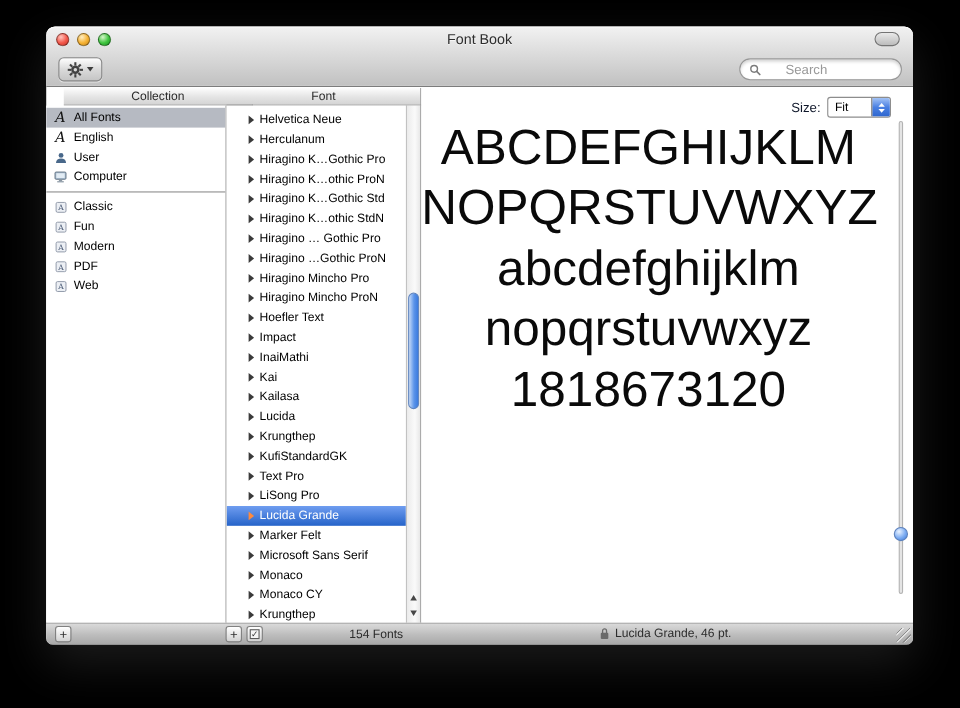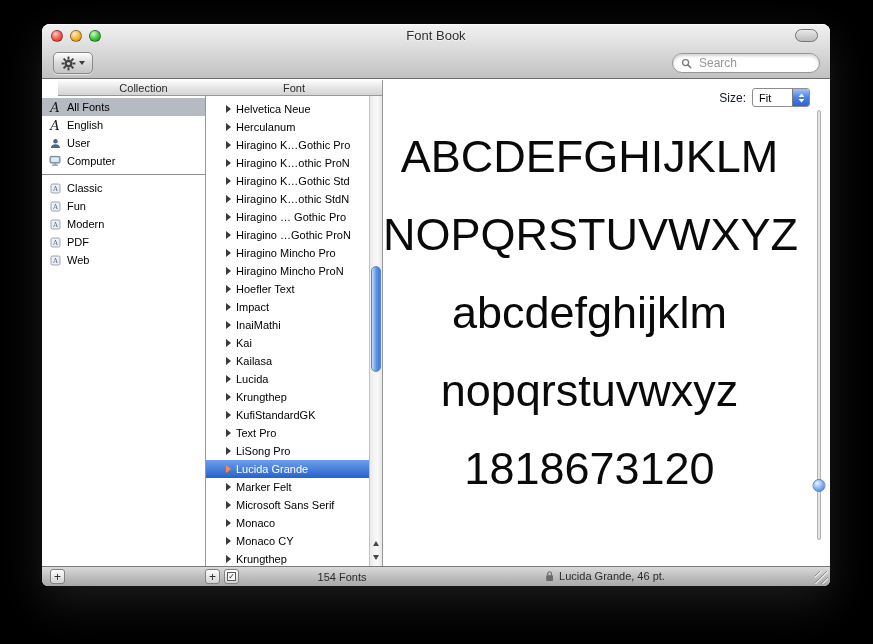--- a/index.html
+++ b/index.html
@@ -42,21 +42,21 @@
     position:absolute; left:11px; top:5px; width:40px; height:22px;
     border:1px solid #898989; border-radius:5px;
     background:linear-gradient(#fefefe,#dadada 50%,#c5c5c5);
     display:flex; align-items:center; justify-content:center; gap:3px;
     box-shadow:0 1px 0 rgba(255,255,255,.55); padding:0; cursor:default;
   }
   .dd-arrow { width:0; height:0; border-left:3.5px solid transparent; border-right:3.5px solid transparent; border-top:4px solid #3d3d3d; }
   .search {
     position:absolute; right:10px; top:6px; width:148px; height:20px; border-radius:10px;
     background:#fff; border:1px solid #979797; box-shadow:inset 0 2px 3px rgba(0,0,0,.18);
-    display:flex; align-items:center; gap:5px; padding:0 8px;
+    display:flex; align-items:center; gap:20px; padding:0 8px;
   }
   .search input {
     border:none; outline:none; background:transparent; flex:1; min-width:0;
     font-size:12px; font-family:inherit; color:#000;
   }
   .search input::placeholder { color:#989898; }
   
   .hdr {
     position:absolute; top:56px; height:16px;
     background:linear-gradient(#fdfdfd,#e4e4e4 55%,#d4d4d4);
@@ -107,21 +107,21 @@
   .preview { position:absolute; top:56px; left:341px; right:0; bottom:20px; background:#fff; overflow:hidden; }
   .size-row { position:absolute; top:8px; right:20px; display:flex; align-items:center; gap:6px; }
   .size-label { font-size:12px; color:#0f172a; }
   .popup { width:58px; height:19px; border:1px solid #8d8d8d; border-radius:3px; background:#fff; display:flex; align-items:stretch; overflow:hidden; }
   .popup-value { flex:1; font-size:11px; padding:3px 0 0 6px; color:#000; }
   .popup-cap {
     width:17px; display:flex; align-items:center; justify-content:center;
     background:linear-gradient(#a3c3f6,#4a80e2 50%,#2e66cf); border-left:1px solid #7a7a7a;
   }
   .preview-lines { position:absolute; top:26px; left:0; right:34px; text-align:center; }
-  .preview-line { font-size:45px; line-height:55px; color:#0a0a0a; white-space:nowrap;margin-top:23px; }
+  .preview-line { font-size:45px; line-height:55px; color:#0a0a0a; white-space:nowrap; }
   .vslider { position:absolute; top:30px; bottom:26px; right:4px; width:15px; }
   .vslider-track {
     position:absolute; left:50%; transform:translateX(-50%); top:0; bottom:0; width:4px;
     background:#e4e4e4; border:1px solid #b3b3b3; border-radius:2px;
   }
   .vslider-thumb {
     position:absolute; left:50%; transform:translateX(-50%); top:369px; width:13px; height:13px; border-radius:50%;
     background:radial-gradient(circle at 35% 30%,#eaf3ff,#7cacf2 55%,#3b78d8);
     border:1px solid #5d82bd;
   }

